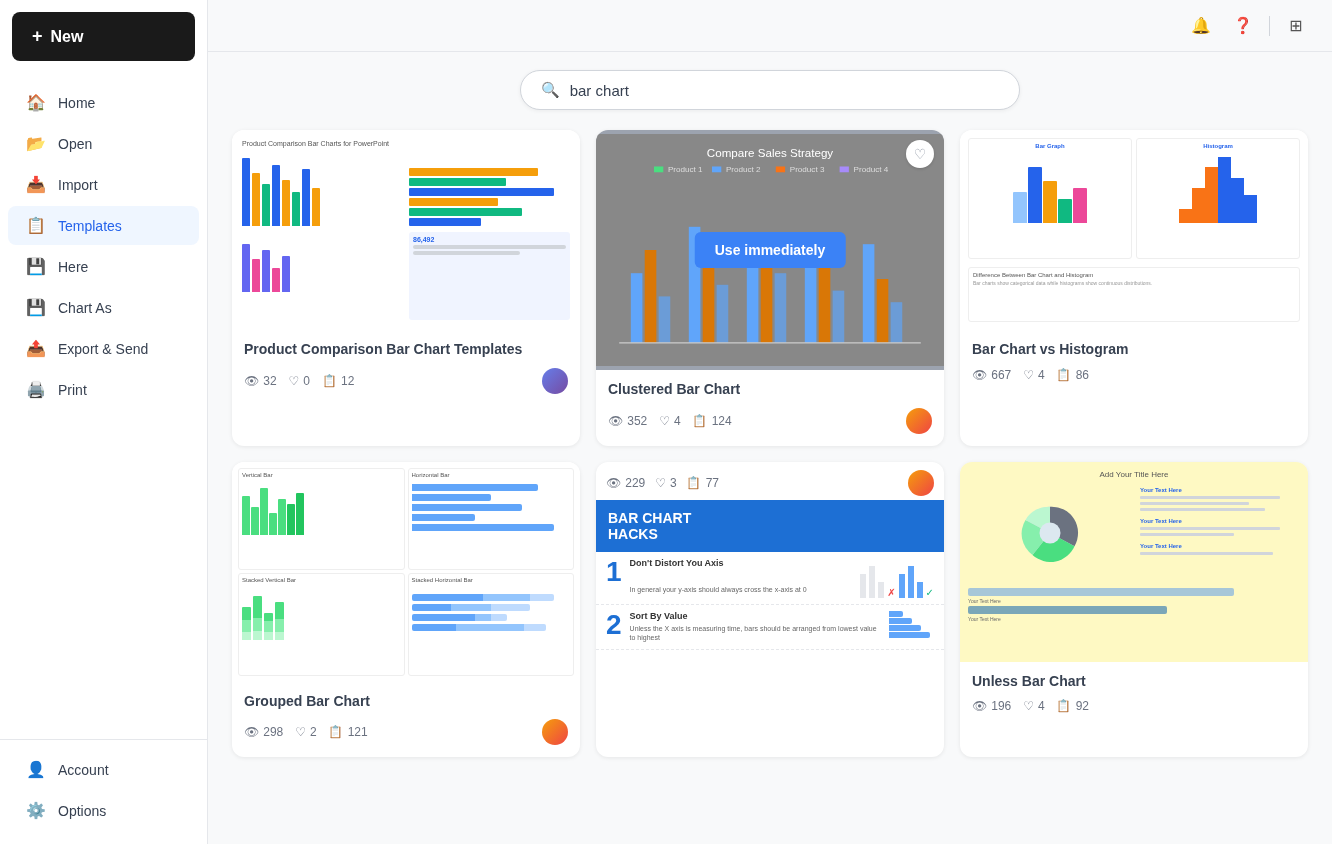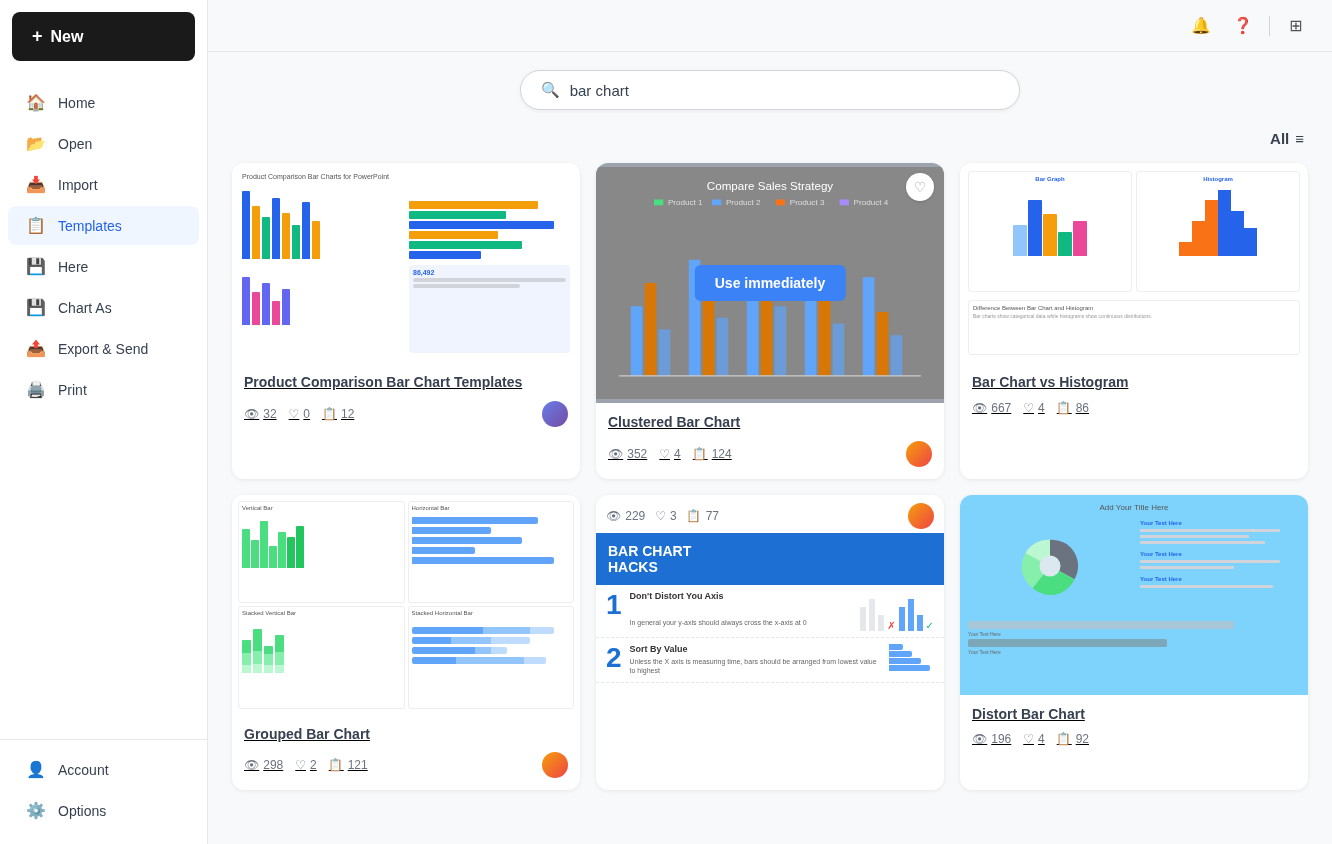--- a/index.html
+++ b/index.html
@@ -135,21 +135,21 @@
     .heart-btn {
       position: absolute;
       top: 10px; right: 10px;
       width: 28px; height: 28px;
       background: #fff;
       border-radius: 50%;
       display: flex; align-items: center; justify-content: center;
       cursor: pointer; font-size: 14px; color: #9ca3af;
       box-shadow: 0 1px 3px rgba(0,0,0,0.15);
     }
-    .card-body { padding: 10px 12px 12px; text-decoration: underline; }
+    .card-body { padding: 10px 12px 12px; }
     .card-title { font-size: 14px; font-weight: 600; color: #374151; margin-bottom: 8px; line-height: 1.4; }
     .card-meta { display: flex; align-items: center; gap: 12px; font-size: 12px; color: #6b7280; }
     .meta-item { display: flex; align-items: center; gap: 4px; }
     .avatar { width: 26px; height: 26px; border-radius: 50%; background: #d1d5db; margin-left: auto; overflow: hidden; }
   </style>
 </head>
 <body>
 
 <div class="sidebar">
   <button class="new-btn">
@@ -213,26 +213,20 @@
     <div class="top-icon">⊞</div>
   </div>
 
   <div class="search-area">
     <div class="search-box">
       <span class="search-icon">🔍</span>
       <input type="text" value="bar chart" style="">
     </div>
   </div>
 
-  <div class="filter-bar">
-    <button class="filter-btn">
-      <span>All</span>
-      <span>≡</span>
-    </button>
-  </div>
 
   <div class="grid">
 
     <div class="card">
       <div class="card-thumb">
         <div style="background:#fff; height:200px; padding:10px; display:grid; grid-template-columns:1fr 1fr; gap:6px;">
           <div style="display:flex;flex-direction:column;">
             <div style="font-size:7px;color:#555;margin-bottom:3px;">Product Comparison Bar Charts for PowerPoint</div>
             <div style="display:flex;align-items:flex-end;gap:2px;height:70px;flex:1;">
               <div style="width:8px;background:#2563eb;height:90%;border-radius:1px 1px 0 0;"></div>
@@ -548,21 +542,21 @@
               <div style="height:6px;background:#60a5fa;border-radius:0 2px 2px 0;width:70%;"></div>
               <div style="height:6px;background:#60a5fa;border-radius:0 2px 2px 0;width:90%;"></div>
             </div>
           </div>
         </div>
       </div>
     </div>
 
     <div class="card">
       <div class="card-thumb">
-        <div style="background:#7dd3fc;height:200px;padding:8px;position:relative;">
+        <div style="background:#fef9c3;height:200px;padding:8px;position:relative;">
           <div style="font-size:8px;color:#555;text-align:center;margin-bottom:4px;">Add Your Title Here</div>
           <div style="display:grid;grid-template-columns:1fr 1fr;gap:4px;height:calc(100% - 20px);">
             <div style="display:flex;align-items:center;justify-content:center;">
 
               <svg viewBox="0 0 80 80" width="70" height="70">
                 <circle cx="40" cy="40" r="30" fill="#d1d5db"></circle>
                 <path d="M40 40 L40 10 A30 30 0 0 1 68 55 Z" fill="#6b7280"></path>
                 <path d="M40 40 L68 55 A30 30 0 0 1 20 65 Z" fill="#4ade80"></path>
                 <path d="M40 40 L20 65 A30 30 0 0 1 12 25 Z" fill="#86efac"></path>
                 <path d="M40 40 L12 25 A30 30 0 0 1 40 10 Z" fill="#bbf7d0"></path>
@@ -583,21 +577,21 @@
             <div style="grid-column:1/-1;display:flex;flex-direction:column;gap:2px;">
               <div style="height:8px;background:#a7c7d8;border-radius:2px;width:80%;"></div>
               <div style="font-size:5px;color:#666;">Your Text Here</div>
               <div style="height:8px;background:#7ba7b8;border-radius:2px;width:60%;"></div>
               <div style="font-size:5px;color:#666;">Your Text Here</div>
             </div>
           </div>
         </div>
       </div>
       <div class="card-body">
-        <div class="card-title">Distort Bar Chart</div>
+        <div class="card-title">Unless Bar Chart</div>
         <div class="card-meta">
           <span class="meta-item">
             <span>👁</span>
             <span>196</span>
           </span>
           <span class="meta-item">
             <span>♡</span>
             <span>4</span>
           </span>
           <span class="meta-item">

